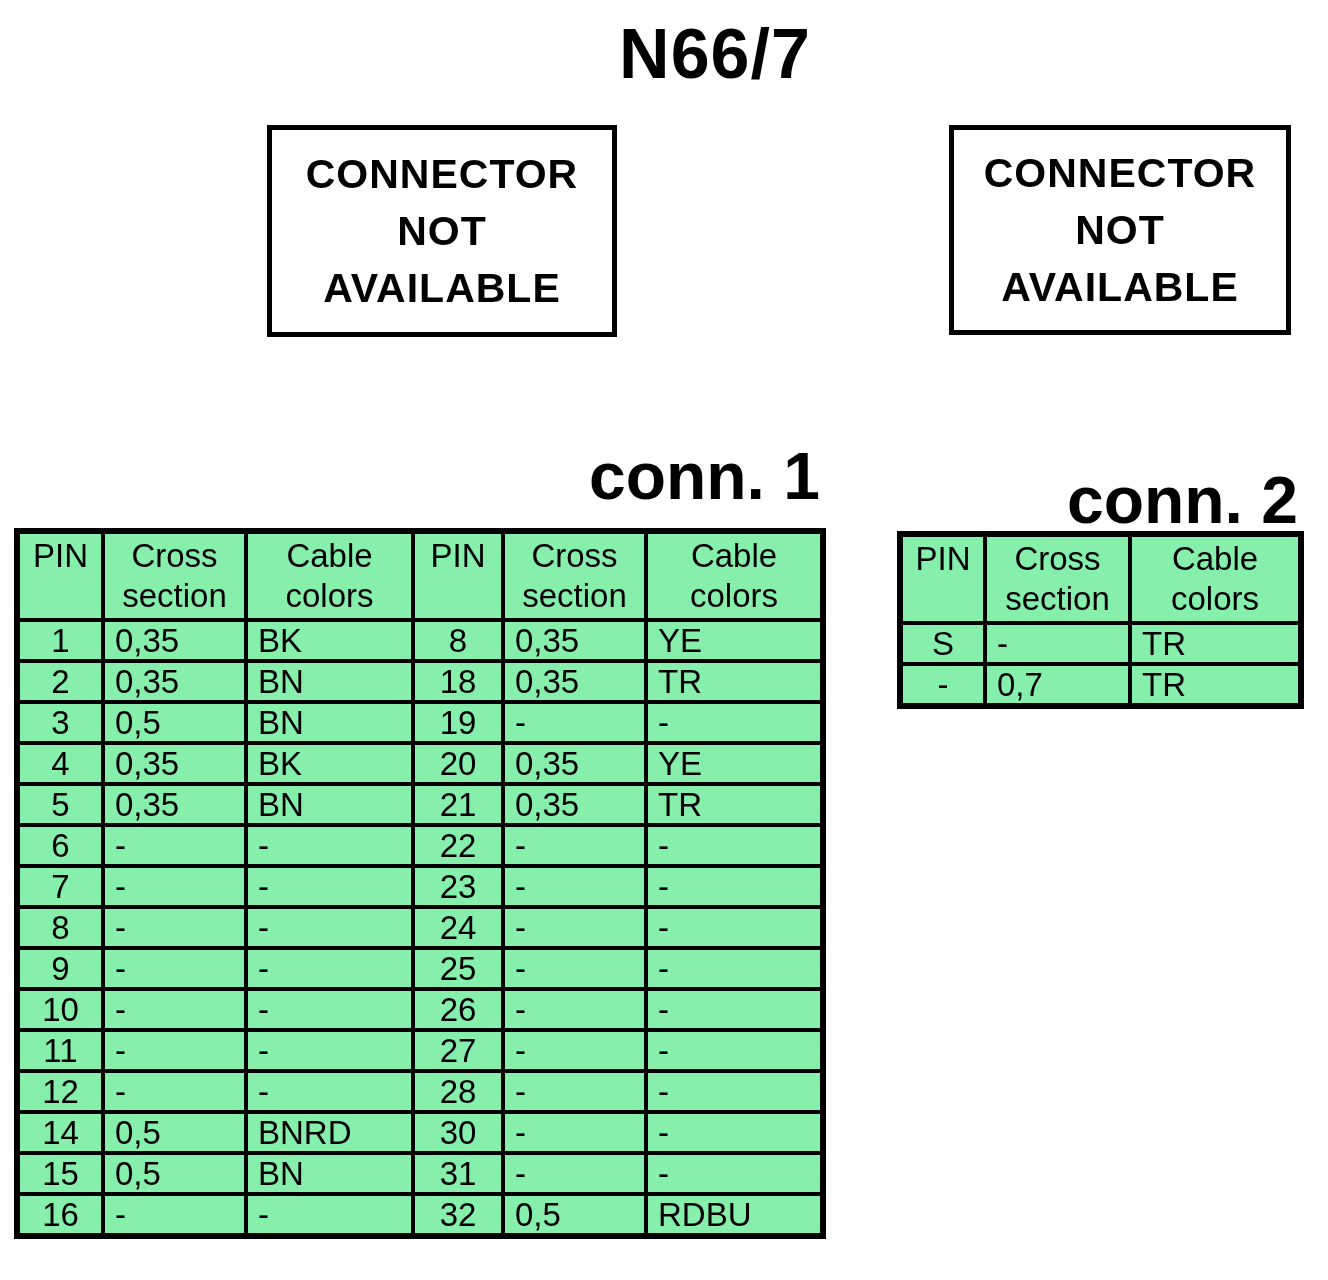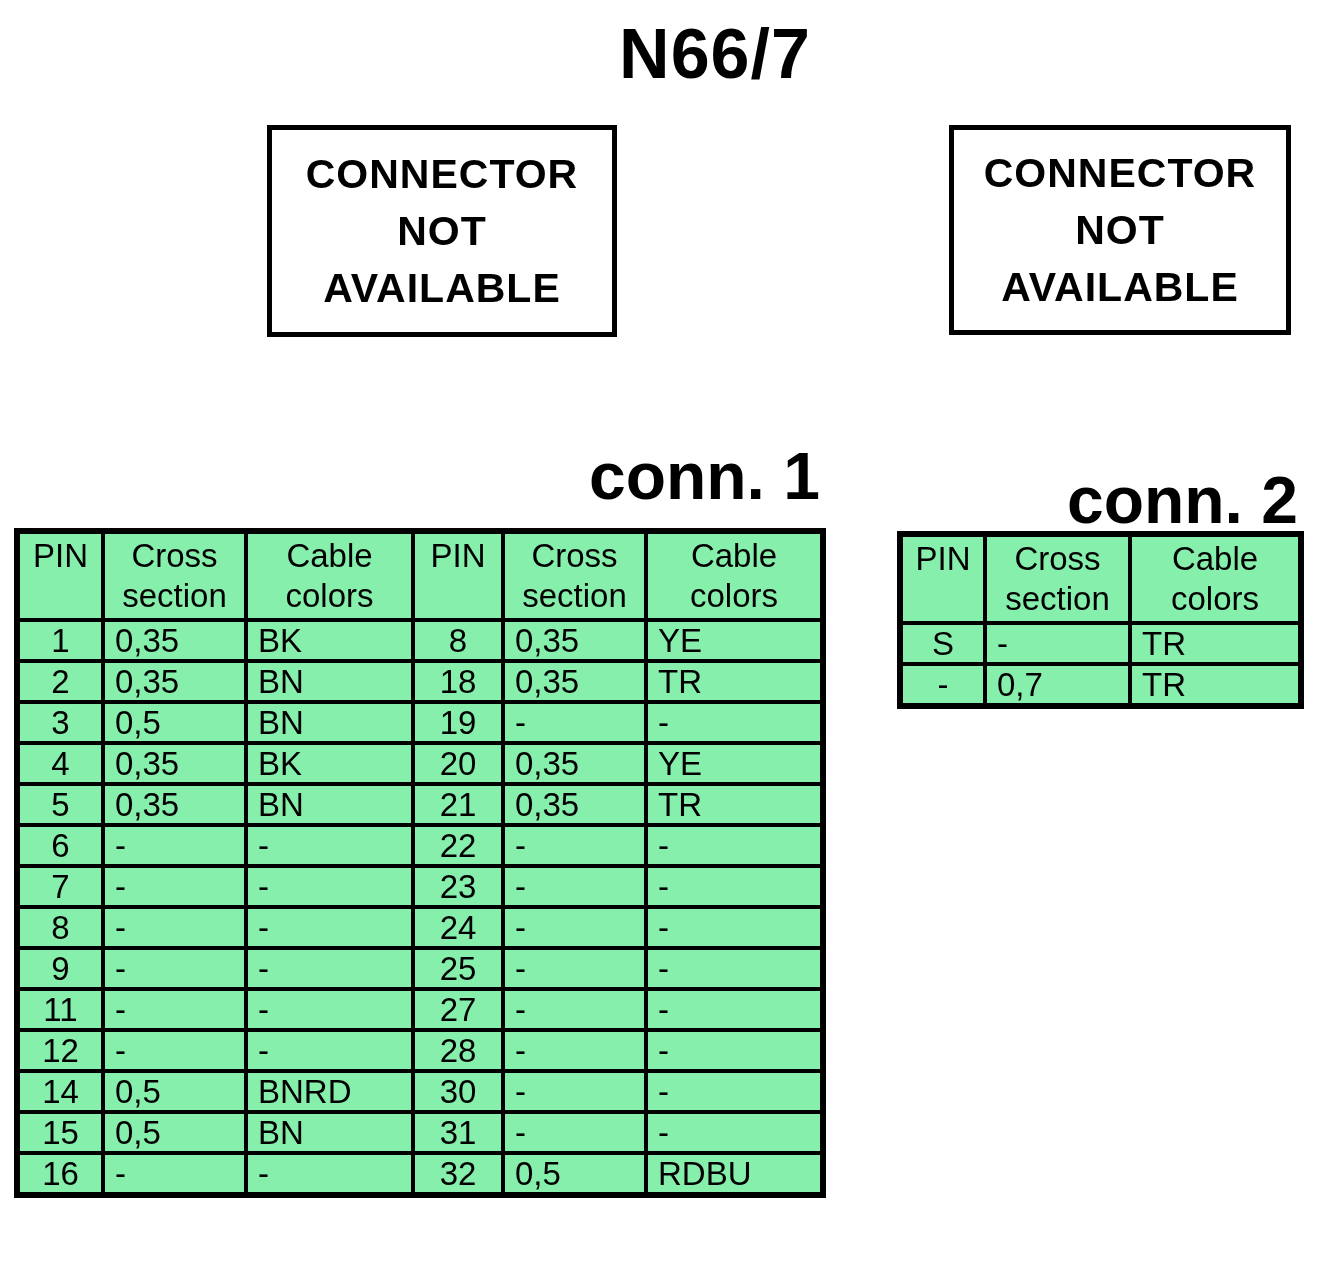--- a/index.html
+++ b/index.html
@@ -152,20 +152,28 @@
         </tr>
     <tr>
           <td class="pin">9</td>
           <td class="val">-</td>
           <td class="val">-</td>
           <td class="pin">25</td>
           <td class="val">-</td>
           <td class="val">-</td>
         </tr>
     <tr>
+          <td class="pin">10</td>
+          <td class="val">-</td>
+          <td class="val">-</td>
+          <td class="pin">26</td>
+          <td class="val">-</td>
+          <td class="val">-</td>
+        </tr>
+    <tr>
           <td class="pin">11</td>
           <td class="val">-</td>
           <td class="val">-</td>
           <td class="pin">27</td>
           <td class="val">-</td>
           <td class="val">-</td>
         </tr>
     <tr>
           <td class="pin">12</td>
           <td class="val">-</td>

